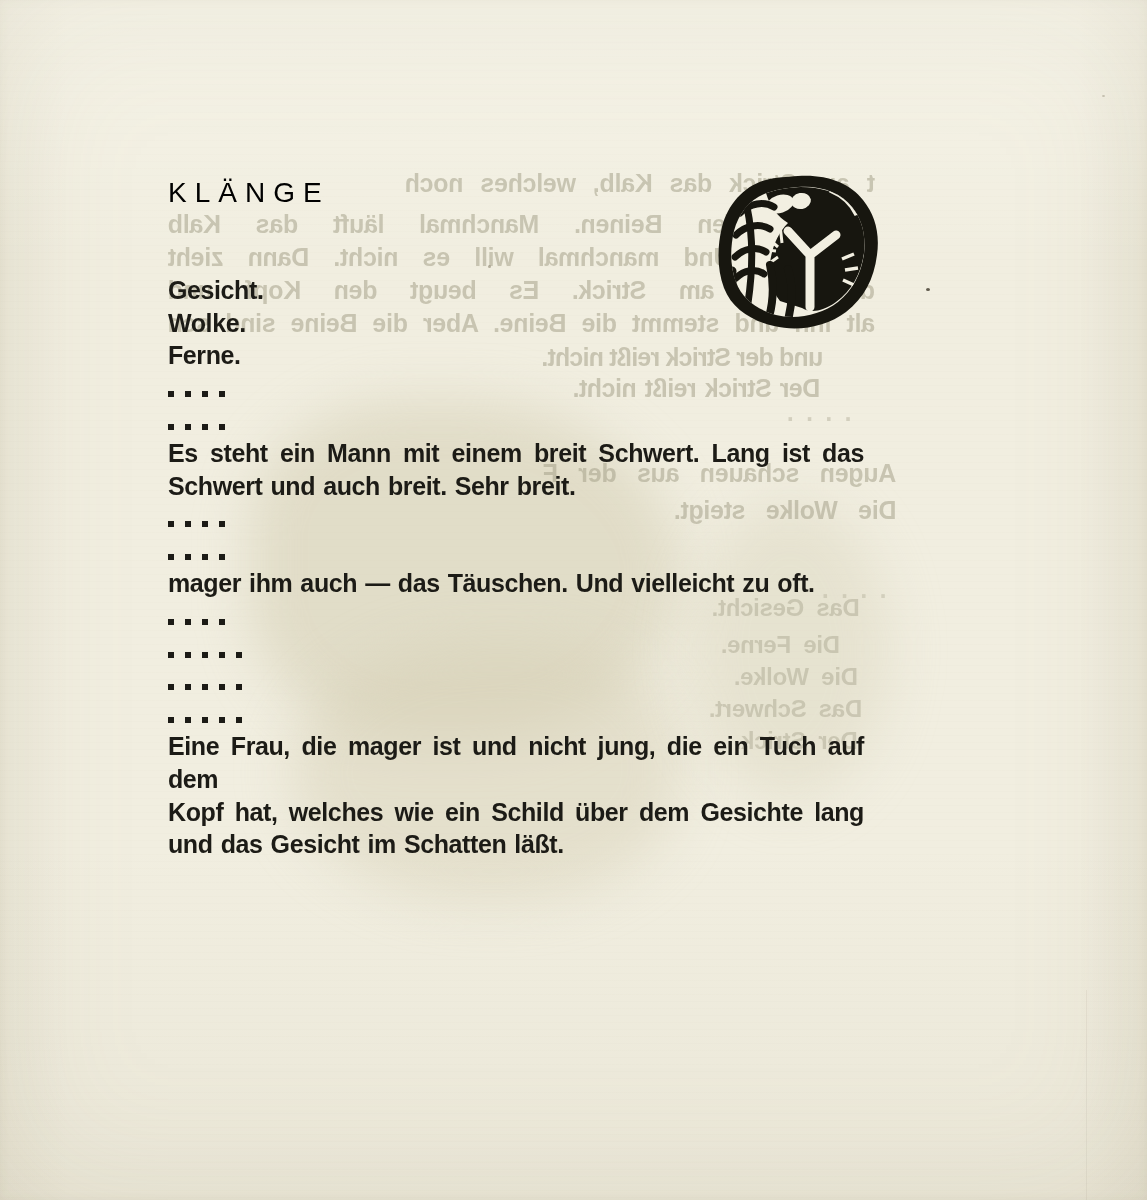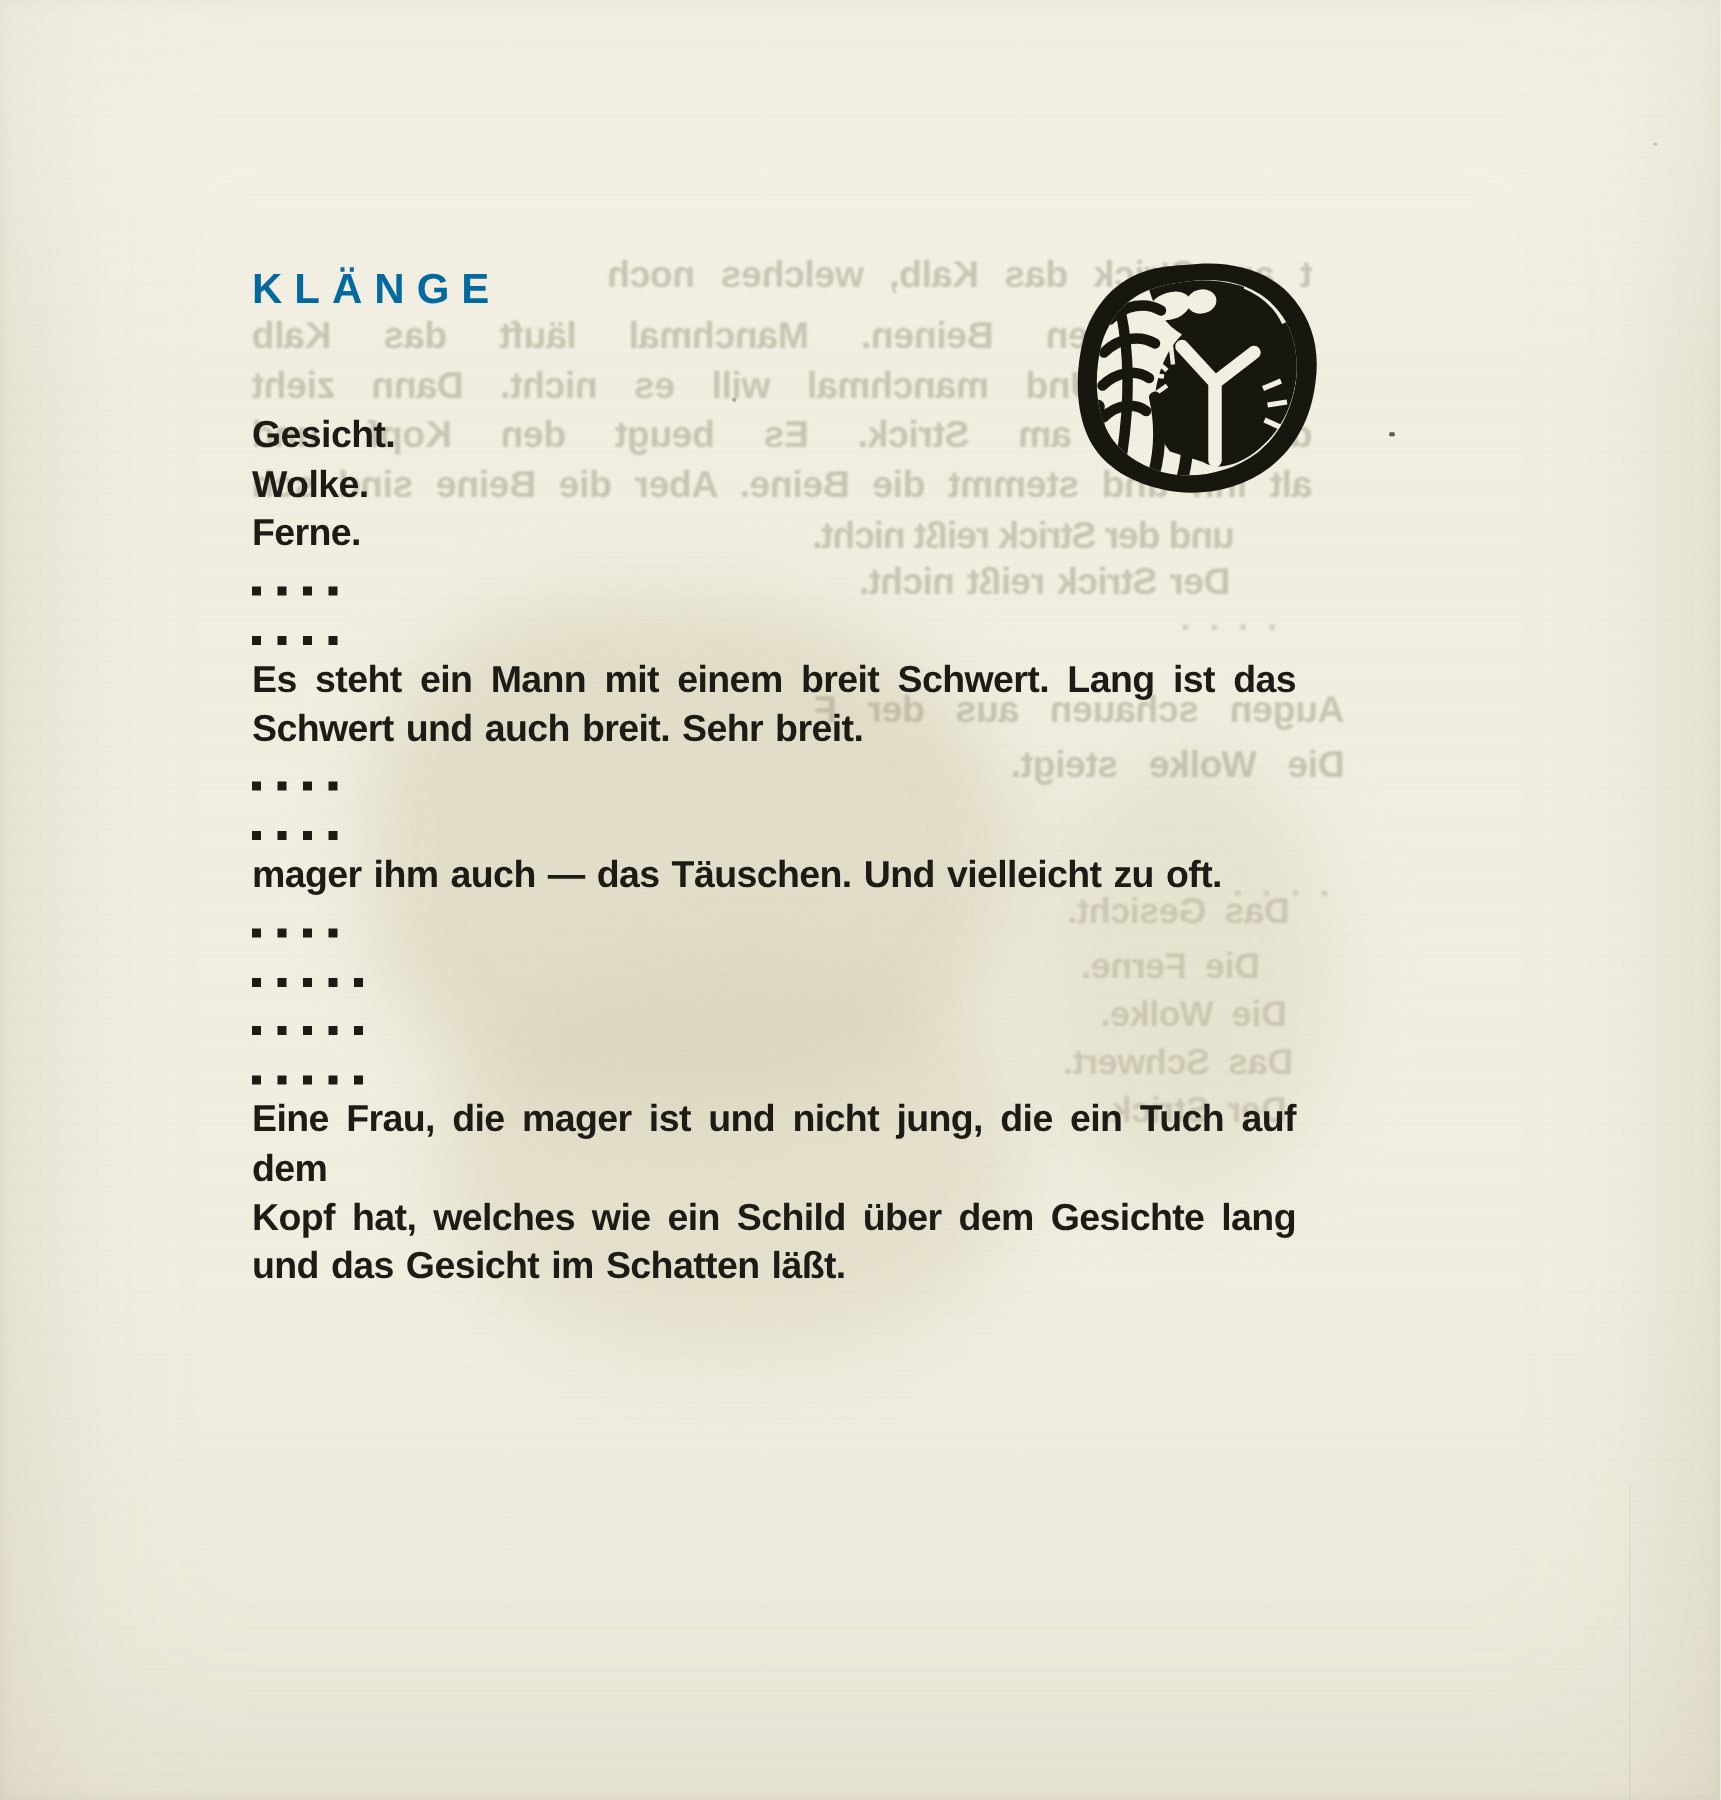--- a/index.html
+++ b/index.html
@@ -34,22 +34,22 @@
   .g10{top:496px;right:251px;word-spacing:14px;}
   .g11{top:575px;right:260px;opacity:.33;}
   .g12,.g13,.g14,.g15,.g16{font-size:24px;opacity:.42;}
   .g12{top:594px;right:287px;}
   .g13{top:631px;right:307px;}
   .g14{top:663px;right:289px;}
   .g15{top:695px;right:285px;}
   .g16{top:727px;right:289px;}
 
   
-  .title{position:absolute;left:168px;top:178px;z-index:4;color:#0369a1;
-         font-size:28px;font-weight:700;letter-spacing:8px;line-height:30px;}
+  .title{position:absolute;left:168px;top:178px;z-index:4;color:#000000;
+         font-size:28px;font-weight:400;letter-spacing:8px;line-height:30px;}
   .poem{position:absolute;left:168px;top:274px;width:696px;z-index:4;color:#1c1b16;
         font-size:25px;font-weight:700;letter-spacing:-.4px;word-spacing:1.5px;line-height:32.6px;}
   .pline{min-height:32.6px;}
   .pline.just{text-align:justify;text-align-last:justify;}
   .dotrow{height:32.6px;display:flex;align-items:center;gap:11px;padding-top:12px;box-sizing:border-box;}
   .dot{width:6px;height:6px;background:#1c1b16;flex:0 0 auto;}
 
   .woodcut{position:absolute;left:714px;top:173px;width:168px;height:158px;z-index:5;}
 
   .speck{position:absolute;border-radius:50%;z-index:6;pointer-events:none;}

